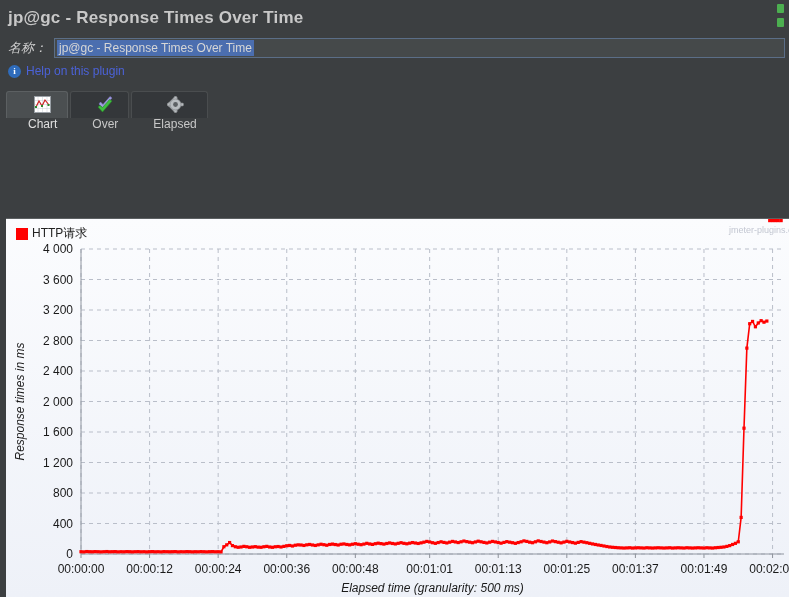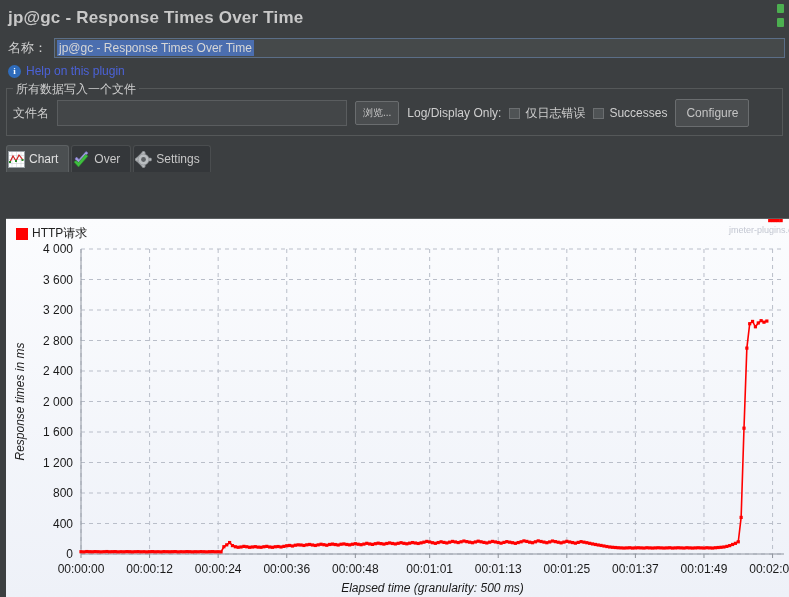--- a/index.html
+++ b/index.html
@@ -18,21 +18,21 @@
   .title-bar {
     height:36px; display:flex; align-items:center;
     padding-left:8px; background:#3c3f41;
   }
   .title-text { font-size:17px; font-weight:bold; color:#c8c8c8; letter-spacing:.2px; }
   .run-icon { position:absolute; right:2px; top:4px; width:10px; height:26px; }
   .run-icon i { display:block; width:7px; height:9px; background:#4caf50; margin-bottom:5px; border-radius:1px; }
 
   
   .form-row { display:flex; align-items:center; height:24px; padding:0 4px 0 8px; }
-  .form-label { width:46px; font-size:13px; color:#cfcfcf; flex:0 0 auto; }
+  .form-label { width:46px; font-size:13px; color:#cfcfcf; flex:0 0 auto;font-style:italic; }
   .text-input {
     flex:1 1 auto; height:20px; background:#45494a;
     border:1px solid #5b6e87; color:#c8c8c8;
     display:flex; align-items:center; padding:0 2px; font-size:12px;
     overflow:hidden; white-space:nowrap;
   }
   .text-input.plain { border:1px solid #4a4d4f; }
   .sel-text { background:#4b6eaf; color:#d6d6d6; padding:1px 2px; }
 
   .help-row { display:flex; align-items:center; height:22px; padding-left:8px; gap:5px; }
@@ -67,23 +67,23 @@
   .ld-label { font-size:12px; color:#cfcfcf; white-space:nowrap; }
   .cb-wrap { display:flex; align-items:center; gap:5px; white-space:nowrap; }
   .cb { width:11px; height:11px; background:#4f5355; border:1px solid #6b6e70; }
   .cb-label { font-size:12px; color:#cfcfcf; }
   .btn.configure { padding:6px 10px; font-size:12px; }
 
   
   .tabs { display:flex; align-items:flex-end; margin:8px 0 0 6px; height:28px; gap:2px; }
   .tab {
     display:flex; align-items:center; gap:4px;
-    padding:4px 10px 4px 1px; height:27px;
+    padding:4px 10px 4px 21px; height:27px;
     background:#34373a; border:1px solid #4a4d4f; border-bottom:none;
-    font-size:12px; color:#c8c8c8; border-radius:3px 3px 0 0;
+    font-size:12px; color:#c8c8c8; border-radius:3px 3px 0 0;flex-direction:column;
   }
   .tab.active { background:#4b4f51; border-color:#5c6062; color:#e0e0e0; }
   .tab-ico { width:17px; height:17px; flex:0 0 auto; }
 
   
   .chart-panel {
     position:absolute; left:6px; top:218px; width:783px; height:379px;
     background:linear-gradient(180deg,#fbfcfe 0%,#eef1f8 100%);
     border-top:1px solid #5c6062;
     overflow:hidden;
@@ -116,38 +116,20 @@
       <span class="sel-text">jp@gc - Response Times Over Time</span>
     </div>
   </div>
 
 
   <div class="help-row">
     <span class="info-ico">i</span>
     <span class="help-link">Help on this plugin</span>
   </div>
 
-  <div class="group">
-    <span class="group-title">所有数据写入一个文件</span>
-    <div class="file-row">
-      <span class="file-label">文件名</span>
-      <div class="file-input"></div>
-      <button class="btn browse">浏览...</button>
-      <span class="ld-label">Log/Display Only:</span>
-      <span class="cb-wrap">
-        <span class="cb"></span>
-        <span class="cb-label">仅日志错误</span>
-      </span>
-      <span class="cb-wrap">
-        <span class="cb"></span>
-        <span class="cb-label">Successes</span>
-      </span>
-      <button class="btn configure">Configure</button>
-    </div>
-  </div>
 
   <div class="tabs">
     <div class="tab active">
       <span class="tab-ico">
         <svg width="17" height="17" viewBox="0 0 17 17">
           <rect x="0.5" y="0.5" width="16" height="16" fill="#ffffff" stroke="#9aa0a6"></rect>
           <g stroke="#c9ced4" stroke-width="0.5">
             <line x1="4" y1="1" x2="4" y2="16"></line>
               <line x1="8.5" y1="1" x2="8.5" y2="16"></line>
               <line x1="13" y1="1" x2="13" y2="16"></line>
@@ -178,21 +160,21 @@
           <g fill="#b9bdc0" stroke="#7e8285" stroke-width="0.6">
             <rect x="7" y="0.5" width="3" height="16" rx="1"></rect>
             <rect x="0.5" y="7" width="16" height="3" rx="1"></rect>
             <rect x="2.5" y="2.5" width="3" height="12" rx="1" transform="rotate(-45 8.5 8.5)"></rect>
             <rect x="2.5" y="2.5" width="3" height="12" rx="1" transform="rotate(45 8.5 8.5)"></rect>
             <circle cx="8.5" cy="8.5" r="5.5"></circle>
           </g>
           <circle cx="8.5" cy="8.5" r="2.4" fill="#5d6164"></circle>
         </svg>
       </span>
-      <span>Settings</span>
+      <span>Elapsed</span>
     </div>
   </div>
 
   <div class="chart-panel">
     <div class="legend">
       <span class="legend-sw"></span>
       <span class="legend-label">HTTP请求</span>
     </div>
     <span class="watermark">jmeter-plugins.o</span>
     <svg class="chart-svg" id="chart-svg" width="783" height="379">

